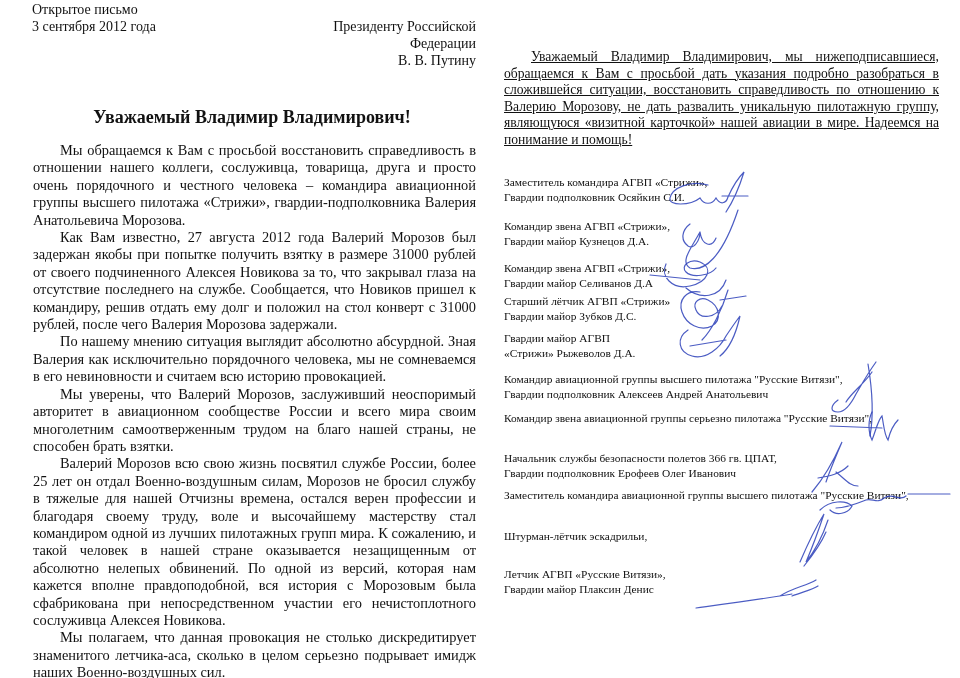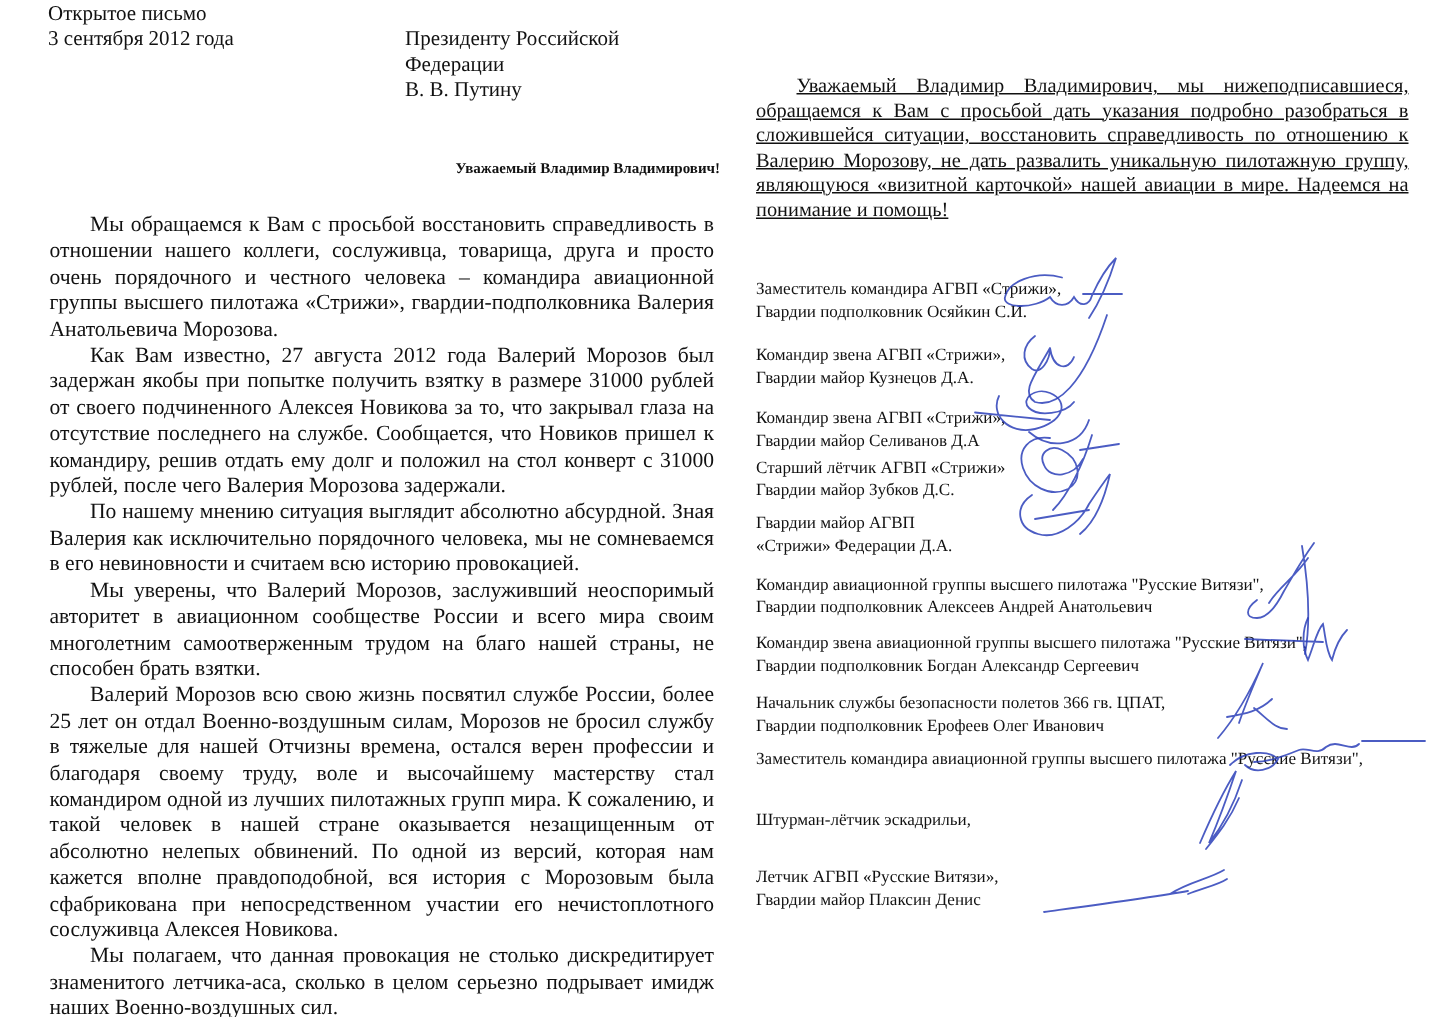--- a/index.html
+++ b/index.html
@@ -1,28 +1,28 @@
 <!DOCTYPE html>
 <html><head>
 <meta charset="utf-8">
 <style>
   html, body { margin: 0; padding: 0; background: #ffffff; }
   body { width: 960px; height: 678px; position: relative; overflow: hidden;
          font-family: "Liberation Serif", "DejaVu Serif", serif; color: #111; }
   .page { position: absolute; left: 0; top: 0; width: 960px; height: 666px; }
   .hdr-left { position: absolute; left: 32px; top: 1px; font-size: 14px; line-height: 17px; }
-  .hdr-right { position: absolute; left: 270px; top: 18px; width: 206px; font-size: 14px; line-height: 17px; }
-  .salutation { position: absolute; left: 0; width: 480px; top: 107px; text-align: right;
-                font-weight: bold; font-size: 10px; }
+  .hdr-right { position: absolute; left: 270px; top: 18px; width: 206px; text-align: right; font-size: 14px; line-height: 17px; }
+  .salutation { position: absolute; left: 12px; width: 480px; top: 107px; text-align: center;
+                font-weight: bold; font-size: 18px; }
   .left-col { position: absolute; left: 33px; top: 142px; width: 443px; font-size: 14.4px; line-height: 17.4px; }
   .left-col p { margin: 0; text-align: justify; text-indent: 27px; }
   .right-col { position: absolute; left: 504px; top: 49px; width: 435px; font-size: 13.6px; line-height: 16.6px; text-decoration: underline; }
   .right-col p { margin: 0; text-align: justify; text-indent: 27px; }
   .signers { position: absolute; left: 504px; top: 175px; width: 400px; font-size: 11.4px; line-height: 15px; }
-  .signer { position: absolute; left: 0; white-space: nowrap; margin-top: 11px; }
+  .signer { position: absolute; left: 0; white-space: nowrap; }
   .signatures { position: absolute; left: 0; top: 0; width: 960px; height: 678px; pointer-events: none; }
   .signatures path { fill: none; stroke: #2b3fb8; stroke-width: 1.2; stroke-linecap: round; opacity: 0.85; }
 </style>
 </head>
 <body>
 
 <div class="page">
 
   <div class="hdr-left">
     <div>Открытое письмо</div>
@@ -62,29 +62,28 @@
     <div class="signer" style="top:86px">
       <div>Командир звена АГВП  «Стрижи»,</div>
       <div>Гвардии майор Селиванов Д.А</div>
     </div>
     <div class="signer" style="top:119px">
       <div>Старший лётчик  АГВП  «Стрижи»</div>
       <div>Гвардии майор Зубков Д.С.</div>
     </div>
     <div class="signer" style="top:156px">
       <div>Гвардии майор АГВП</div>
-      <div>«Стрижи» Федерации Д.А.</div>
+      <div>«Стрижи» Рыжеволов Д.А.</div>
     </div>
     <div class="signer" style="top:197px">
       <div>Командир авиационной группы высшего пилотажа "Русские Витязи",</div>
       <div>Гвардии подполковник Алексеев Андрей Анатольевич</div>
     </div>
     <div class="signer" style="top:236px">
-      <div>Командир звена авиационной группы высшего пилотажа "Русские Витязи",</div>
-      <div>Гвардии подполковник Богдан Александр Сергеевич</div>
+      <div>Командир звена авиационной группы серьезно пилотажа "Русские Витязи",</div>
     </div>
     <div class="signer" style="top:276px">
       <div>Начальник службы безопасности полетов 366 гв. ЦПАТ,</div>
       <div>Гвардии подполковник Ерофеев Олег Иванович</div>
     </div>
     <div class="signer" style="top:313px">
       <div>Заместитель командира авиационной группы высшего пилотажа "Русские Витязи",</div>
     </div>
     <div class="signer" style="top:354px">
       <div>Штурман-лётчик  эскадрильи,</div>

